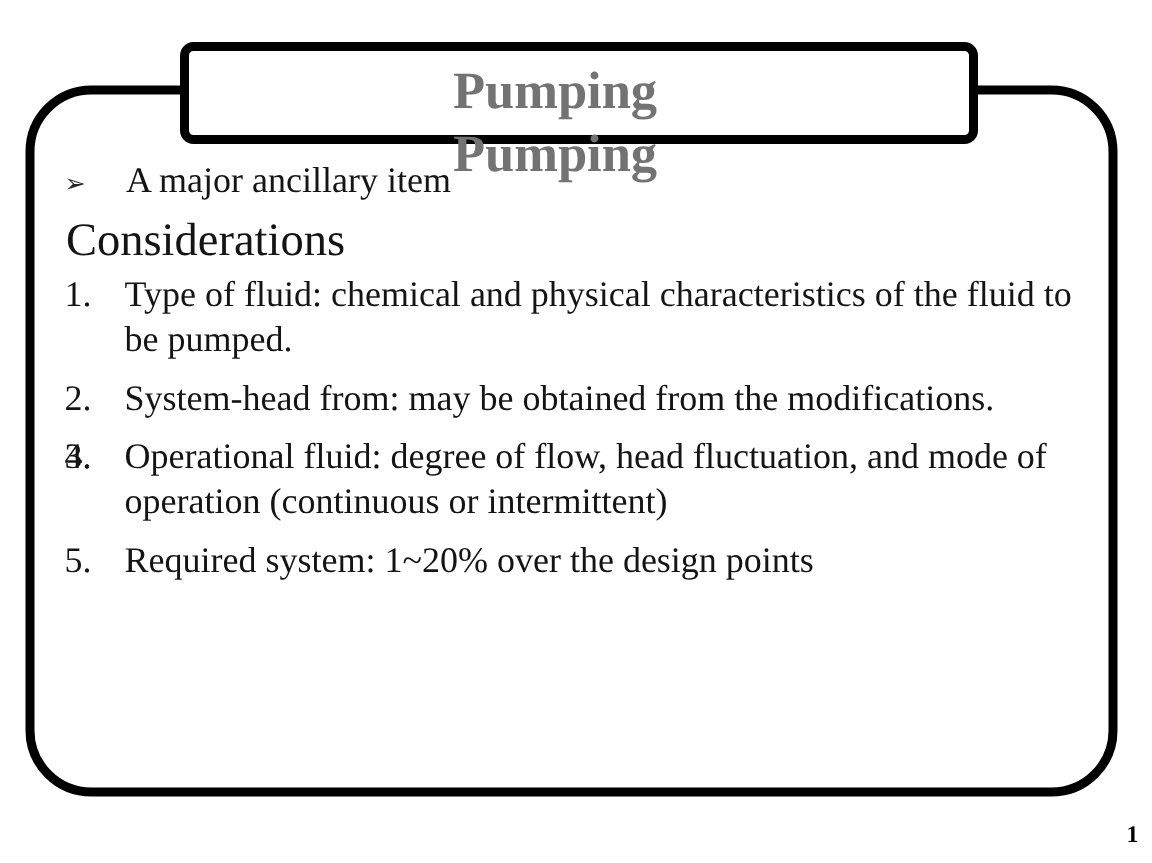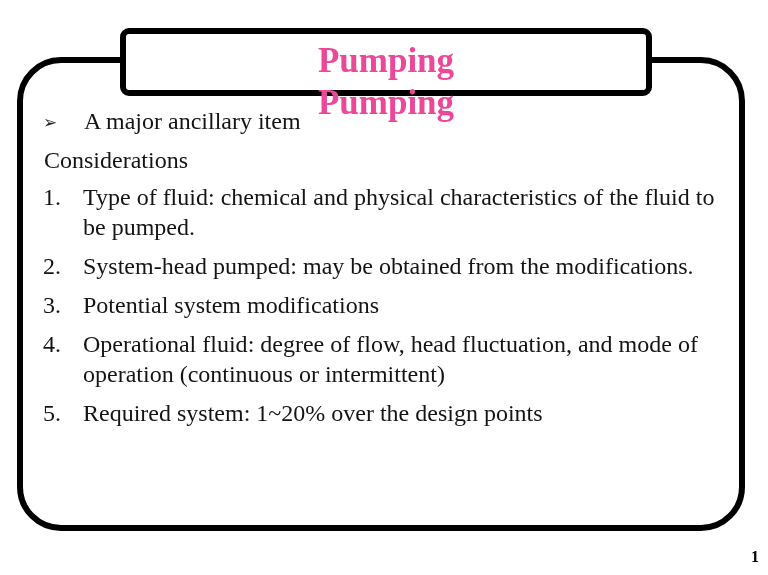--- a/index.html
+++ b/index.html
@@ -45,30 +45,30 @@
     border: 6px solid #000000;
     border-radius: 9px;
     box-sizing: border-box;
     background: #ffffff;
     z-index: 2;
   }
 
   
   #title-text {
     position: absolute;
-    left: 120px;
+    left: 104px;
     top: 40px;
     width: 532px;
     z-index: 3;
     text-align: center;
     font-family: "Liberation Serif", "DejaVu Serif", serif;
     font-weight: bold;
     font-size: 35px;
     line-height: 42px;
-    color: #ec4899;
+    color: #737373;
     letter-spacing: 0px;
     white-space: normal;
     pointer-events: none;
   }
   #title-text .tline {
     display: block;
   }
 
   
   #body-content {
@@ -95,21 +95,21 @@
     top: 2px;
     font-size: 17px;
     line-height: 30px;
     color: #262626;
   }
 
   .plain-row {
     position: relative;
     margin: 0 0 7px 0;
     padding-left: 4px;
-    font-size: 24px;
+    font-size: 31px;
     line-height: 30px;
   }
 
   .num-list {
     margin: 6px 0 0 0;
     padding: 0;
     list-style: none;
   }
   .num-item {
     position: relative;
@@ -172,26 +172,26 @@
 
     <ol class="num-list">
 
       <li class="num-item">
         <span class="num">1.</span>
         <span class="lead">Type of fluid</span><span class="rest">: chemical and physical characteristics of the fluid to be pumped.</span>
       </li>
 
       <li class="num-item">
         <span class="num">2.</span>
-        <span class="lead">System-head pumped</span><span class="rest">: may be obtained from the modifications.</span>
+        <span class="lead">System-head from</span><span class="rest">: may be obtained from the modifications.</span>
       </li>
 
       <li class="num-item all-italic">
         <span class="num">3.</span>
-        <span class="lead">Potential system modifications</span><span class="rest"></span>
+        <span class="rest"></span>
       </li>
 
       <li class="num-item">
         <span class="num">4.</span>
         <span class="lead">Operational fluid</span><span class="rest">: degree of flow, head fluctuation, and mode of operation (continuous or intermittent)</span>
       </li>
 
       <li class="num-item">
         <span class="num">5.</span>
         <span class="lead">Required system</span><span class="rest">: 1~20% over the design points</span>

